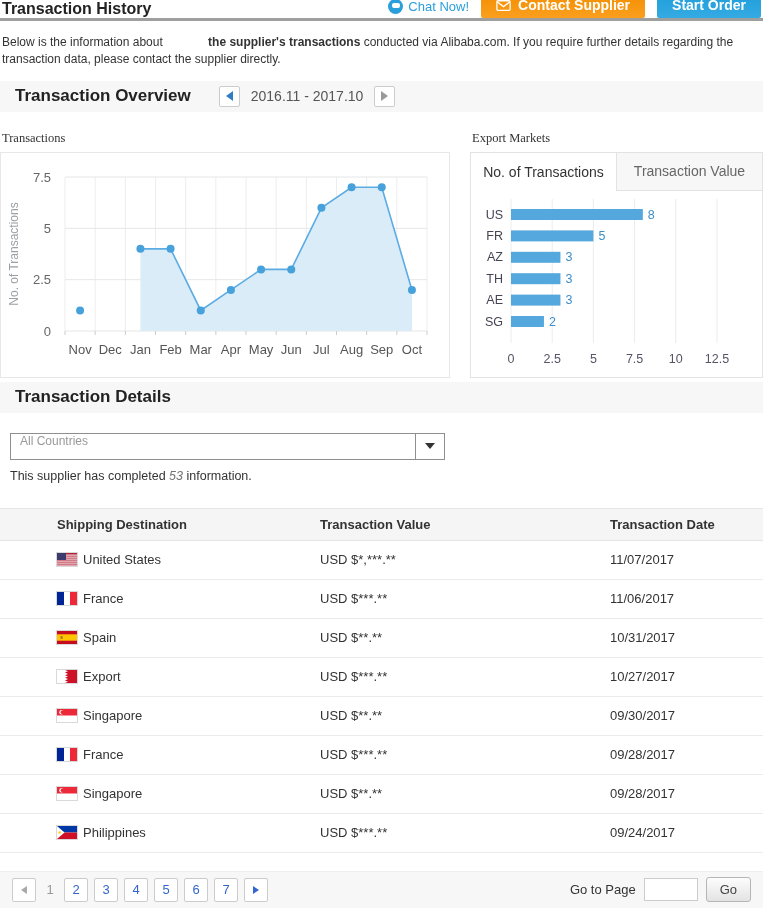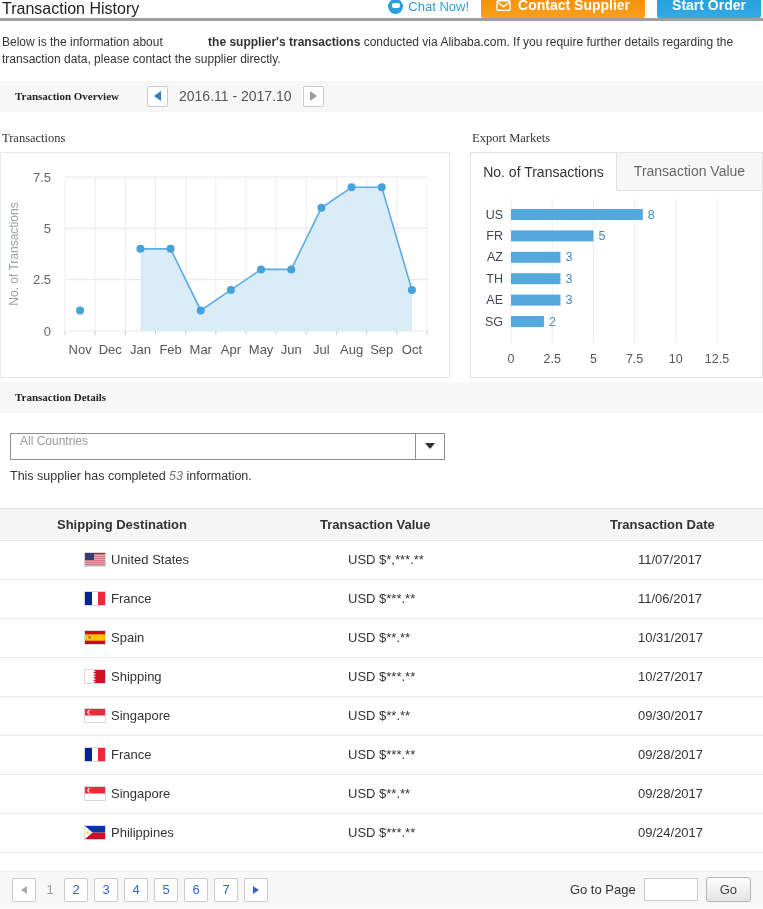--- a/index.html
+++ b/index.html
@@ -8,39 +8,39 @@
     width: 763px; height: 909px; margin: 0 auto; overflow: hidden;
     font-family: "Liberation Sans", sans-serif; font-size: 13px; color: #333;
     position: relative;
   }
   
   .top-header {
     height: 21px; overflow: hidden; border-bottom: 3px solid #9f9f9f;
     display: flex; align-items: flex-end; justify-content: space-between;
     padding: 0 2px 0 2px;
   }
-  .page-title { font-size: 16px; font-weight: normal; color: #222; line-height: 19px; }
+  .page-title { font-size: 16px; font-weight: bold; color: #222; line-height: 19px; }
   .header-actions { display: flex; align-items: flex-end; gap: 12px; }
   .chat-now { display: flex; align-items: center; gap: 5px; color: #2a9fdb; font-size: 13px; height: 24px; cursor: pointer; text-decoration: none; }
   .chat-icon { width: 15px; height: 15px; border-radius: 50%; background: #2a9fdb; position: relative; }
   .chat-icon::after { content:""; position:absolute; left:3.5px; top:4px; width:8px; height:5px; background:#fff; border-radius:2px; }
   .btn { height: 26px; line-height: 25px; padding: 0 15px; font-size: 14px; font-weight: bold; color: #fff;
          border: none; border-radius: 2px; cursor: pointer; display: flex; align-items: center; gap: 7px; }
   .btn-contact { background: linear-gradient(#f28e00, #fb9f1e); }
   .btn-start { background: linear-gradient(#1d9ddb, #35aae2); margin-right: 0; }
   .envelope-icon { width: 15px; height: 11px; display:block; }
   
   .intro { font-size: 12px; color: #333; line-height: 1.45; padding: 13px 20px 0 2px; }
   .intro b { font-weight: bold; margin-left: 42px; }
   
   .section-bar {
     background: #f7f7f7; height: 31px; margin-top: 12px;
     display: flex; align-items: center; padding: 0 15px;
   }
-  .section-title { font-size: 11px; font-weight: bold; color: #222; font-family: Liberation Serif, serif; }
+  .section-title { font-size: 17px; font-weight: bold; color: #222; }
   .date-nav { display: flex; align-items: center; margin-left: 28px; }
   .nav-arrow { width: 21px; height: 21px; background: #fff; border: 1px solid #ccc; border-radius: 2px;
                display: flex; align-items: center; justify-content: center; cursor: pointer; }
   .tri-left  { width:0; height:0; border-style:solid; border-width:5px 7px 5px 0; border-color:transparent #2f7ec2 transparent transparent; }
   .tri-right { width:0; height:0; border-style:solid; border-width:5px 0 5px 7px; border-color:transparent transparent transparent #9a9a9a; }
   .date-range { font-size: 14px; color: #555; margin: 0 11px; }
   
   .charts-row { display: flex; padding: 0 0 0 0; }
   .chart-col-left { width: 452px; margin-left: 0; }
   .chart-col-right { width: 247px; margin-left: 18px; }
@@ -67,21 +67,21 @@
   
   .tx-table { margin-top: 25px; }
   .t-header {
     display: grid; grid-template-columns: 320px 290px 1fr; align-items: center;
     background: #f5f5f5; border-top: 1px solid #e5e5e5; border-bottom: 1px solid #e5e5e5;
     height: 33px; font-size: 13px; font-weight: bold; color: #333;
   }
   .t-header .c1 { padding-left: 57px; }
   .t-row {
     display: grid; grid-template-columns: 320px 290px 1fr; align-items: center;
-    height: 39px; border-bottom: 1px solid #ebebeb; font-size: 13px; color: #333; background:#fff;padding-left:28px;
+    height: 39px; border-bottom: 1px solid #ebebeb; font-size: 13px; color: #333; background:#fff;
   }
   .t-row .c1 { padding-left: 57px; display: flex; align-items: center; gap: 6px; }
   .flag { outline: 1px solid rgba(0,0,0,.15); flex: none; }
   
   .pagination-bar {
     margin-top: 18px; height: 37px; background: #f7f7f7; border-top: 1px solid #eee;
     display: flex; align-items: center; justify-content: space-between; padding: 0 12px;
   }
   .pages { display: flex; align-items: center; gap: 6px; }
   .page-box { width: 24px; height: 24px; background: #fff; border: 1px solid #ccc; border-radius: 2px;
@@ -308,21 +308,21 @@
         </div>
         <div>USD $**.**</div>
         <div>10/31/2017</div>
       </div>
       <div class="t-row">
         <div class="c1">
           <svg viewBox="0 0 20 13" width="20" height="13" class="flag">
             <rect width="20" height="13" fill="#fff"></rect>
             <path d="M20,0 H8 l3,1.3 -3,1.3 3,1.3 -3,1.3 3,1.3 -3,1.3 3,1.3 -3,1.3 3,1.3 -3,1.3 V13 H20 Z" fill="#ce1126"></path>
           </svg>
-          <span>Shipping</span>
+          <span>Export</span>
         </div>
         <div>USD $***.**</div>
         <div>10/27/2017</div>
       </div>
       <div class="t-row">
         <div class="c1">
           <svg viewBox="0 0 20 13" width="20" height="13" class="flag">
             <rect width="20" height="13" fill="#fff"></rect>
             <rect width="20" height="6.5" fill="#ed2939"></rect>
             <circle cx="4.5" cy="3.2" r="2.2" fill="#fff"></circle>

